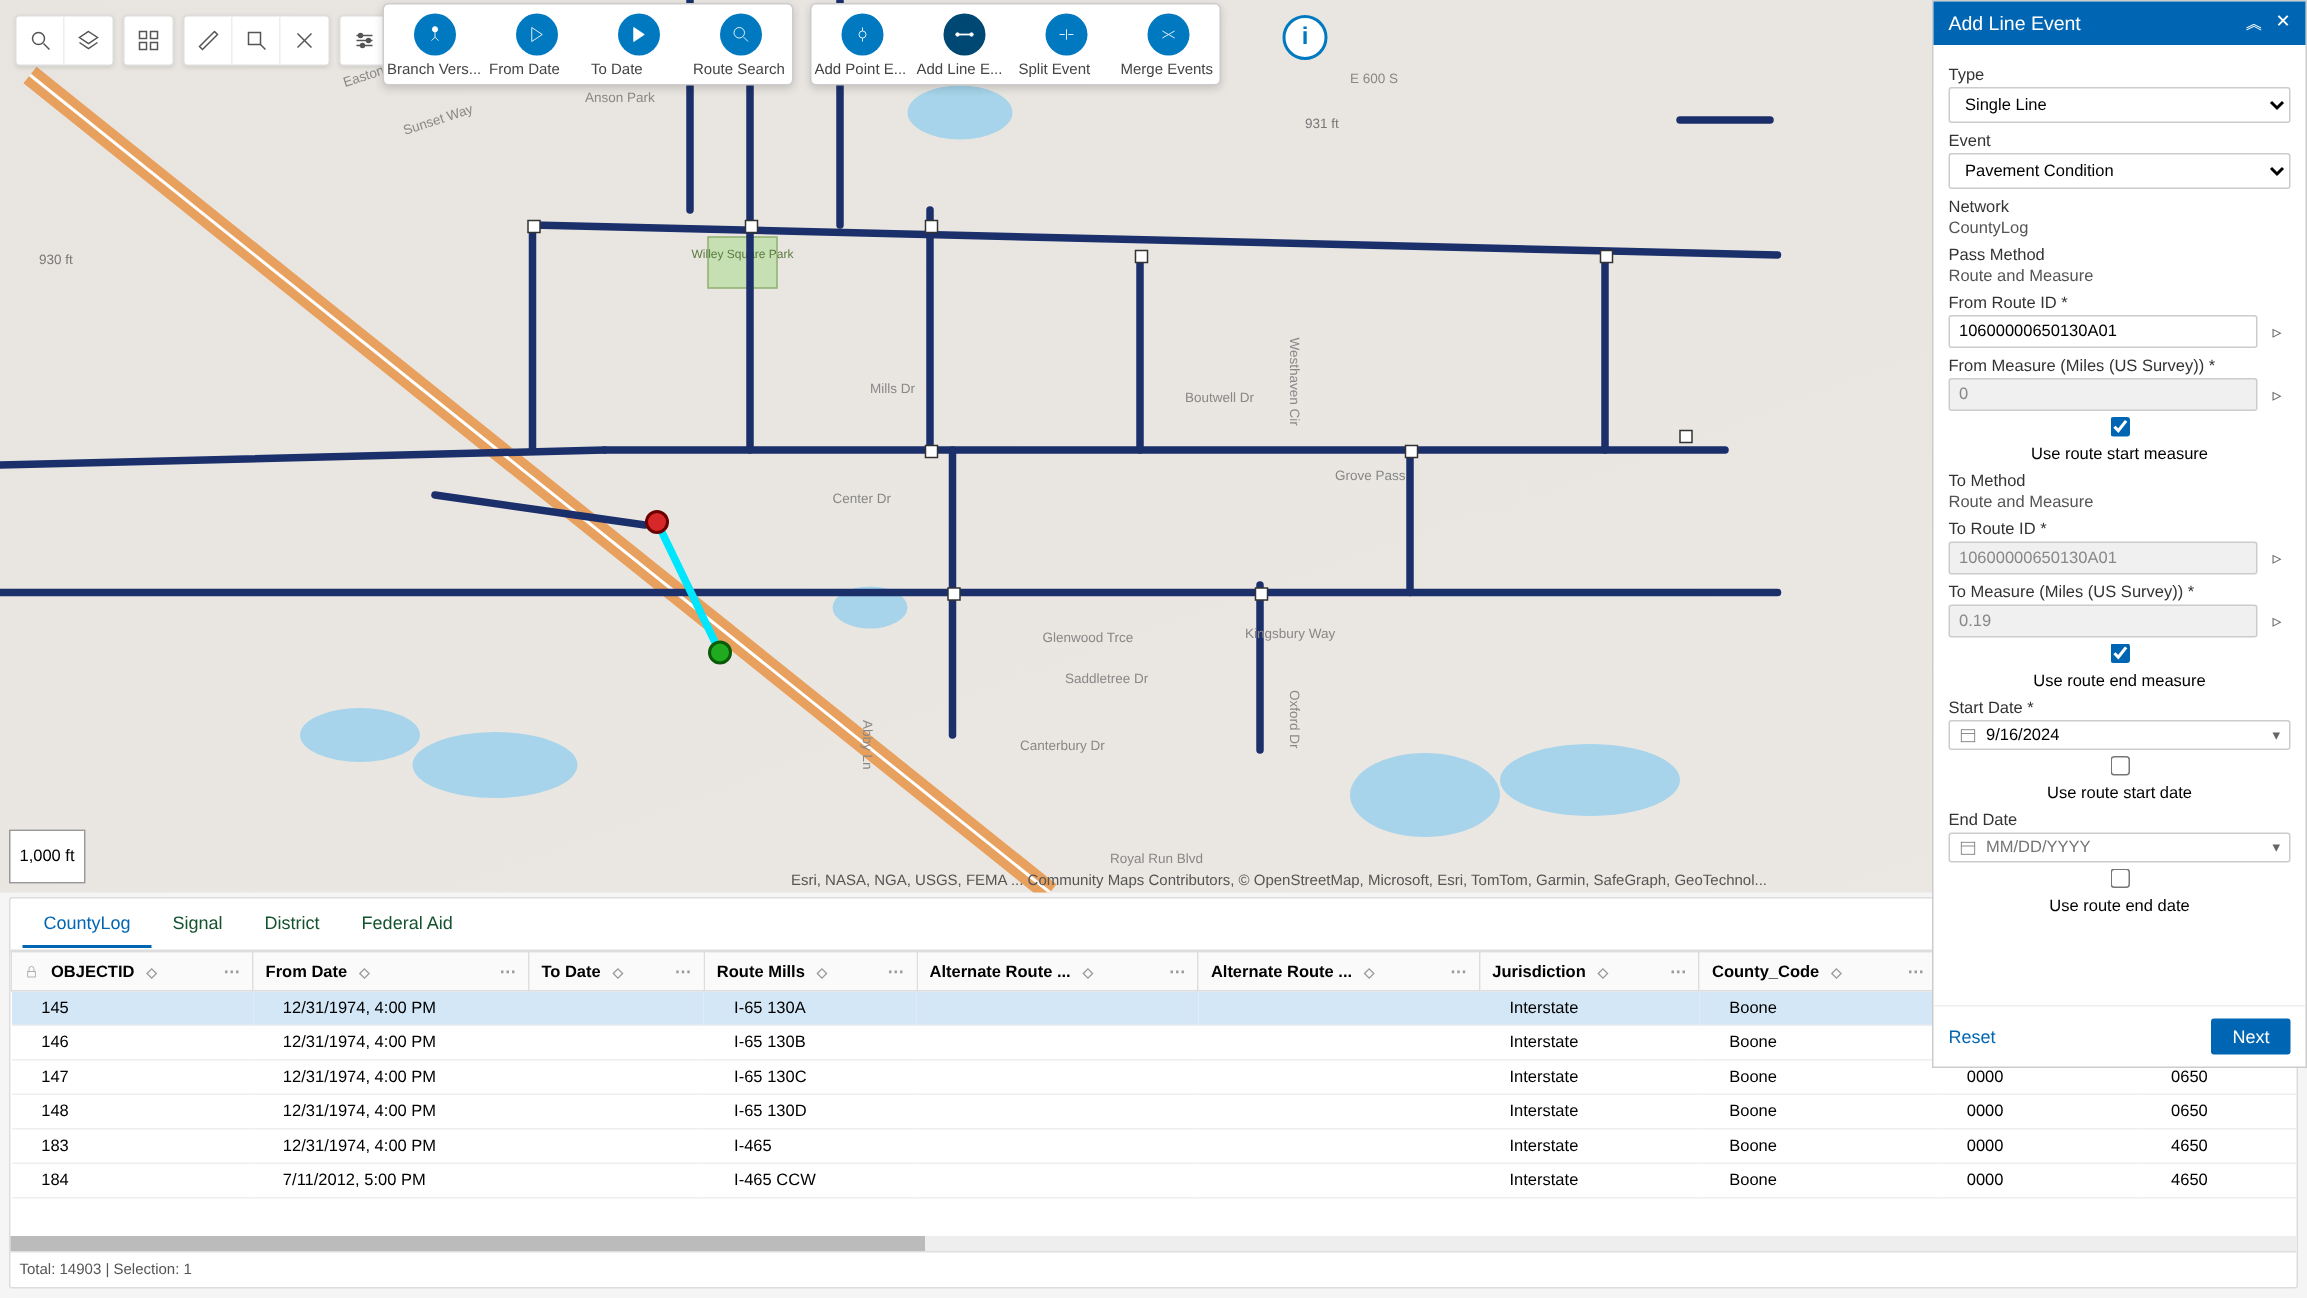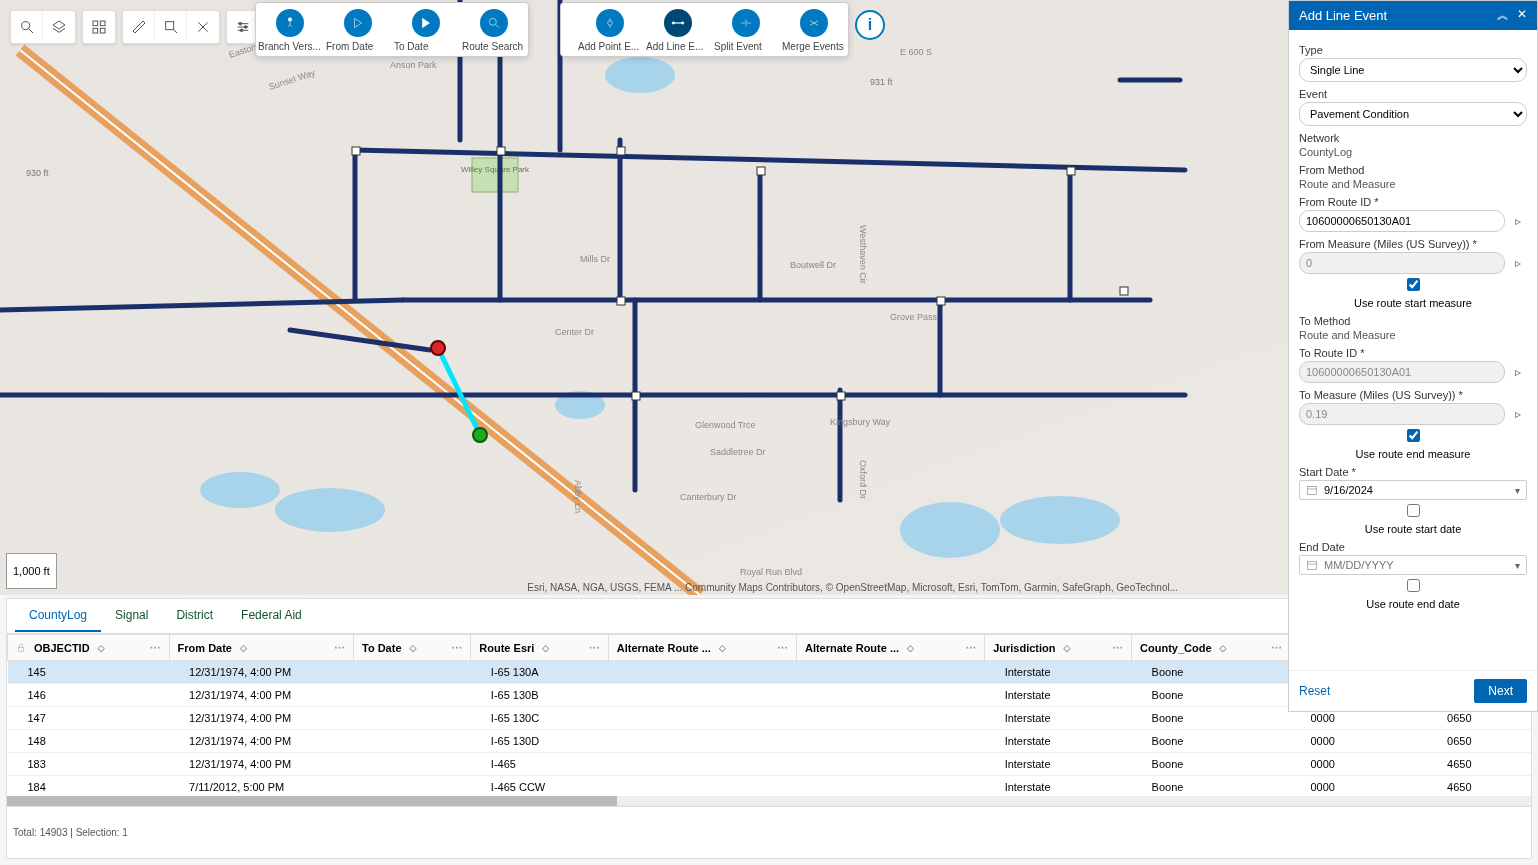--- a/index.html
+++ b/index.html
@@ -8,21 +8,21 @@
 
 .top-toolbar { position: absolute; top: 10px; left: 10px; display: flex; gap: 6px; z-index: 10; }
 .tool-group { background: #fff; border: 1px solid #ddd; border-radius: 3px; display: flex; box-shadow: 0 1px 3px rgba(0,0,0,0.1); }
 .tool-btn { width: 32px; height: 32px; display: flex; align-items: center; justify-content: center; cursor: pointer; border-right: 1px solid #eee; }
 .tool-btn:last-child { border-right: none; }
 .tool-btn svg { width: 16px; height: 16px; stroke: #555; fill: none; stroke-width: 1.5; }
 
 
 .action-panel { position: absolute; top: 2px; background: #fff; border: 1px solid #ccc; border-radius: 4px; box-shadow: 0 2px 6px rgba(0,0,0,0.15); display: flex; z-index: 20; }
 .action-panel.left { left: 255px; }
-.action-panel.right { left: 560px; padding-left: 15px; }
+.action-panel.right { left: 540px; }
 .action-item { width: 68px; padding: 6px 2px 4px; display: flex; flex-direction: column; align-items: center; cursor: pointer; }
 .action-circle { width: 28px; height: 28px; border-radius: 50%; background: #0079c1; display: flex; align-items: center; justify-content: center; margin-bottom: 4px; }
 .action-circle.dark { background: #004874; }
 .action-circle svg { width: 14px; height: 14px; stroke: #fff; fill: #fff; }
 .action-label { font-size: 10px; color: #444; text-align: left; white-space: nowrap; overflow: hidden; text-overflow: ellipsis; width: 64px; }
 .info-btn { position: absolute; top: 10px; left: 855px; width: 30px; height: 30px; border-radius: 50%; border: 2px solid #0079c1; background: #fff; display: flex; align-items: center; justify-content: center; z-index: 20; cursor: pointer; color: #0079c1; font-weight: bold; }
 
 
 .map { position: absolute; top: 0; left: 0; right: 0; height: 595px; background: linear-gradient(160deg, #e8e5e0 0%, #ebe8e3 100%); overflow: hidden; }
 .map svg { position: absolute; top: 0; left: 0; }
@@ -33,21 +33,21 @@
 .right-panel { position: absolute; top: 0; right: 0; width: 250px; height: 712px; background: #fff; border: 1px solid #ccc; z-index: 30; display: flex; flex-direction: column; font-size: 12px; }
 .panel-header { background: #0066b3; color: #fff; padding: 6px 10px; display: flex; align-items: center; justify-content: space-between; font-size: 13px; }
 .panel-header-icons { display: flex; gap: 8px; }
 .panel-header-icons span { cursor: pointer; font-size: 12px; }
 .panel-body { padding: 8px 10px; overflow-y: auto; flex: 1; }
 .field-label { font-size: 11px; color: #333; margin-top: 6px; margin-bottom: 2px; }
 .field-value { font-size: 11px; color: #555; }
 .select, .text-input { width: 100%; border: 1px solid #ccc; border-radius: 2px; padding: 4px 6px; font-size: 11px; background: #fff; }
 .text-input.disabled { background: #f0f0f0; color: #888; }
 .input-row { display: flex; align-items: center; gap: 4px; }
-.input-row .text-input, .input-row .select { flex: 1; border-radius: 10px; }
+.input-row .text-input, .input-row .select { flex: 1; }
 .picker-btn { width: 18px; height: 18px; display: flex; align-items: center; justify-content: center; cursor: pointer; color: #666; font-size: 12px; }
 .checkbox-row { display: flex; align-items: center; gap: 6px; margin-top: 4px; font-size: 11px; flex-direction: column; }
 .checkbox-row input { width: 13px; height: 13px; accent-color: #0066b3; }
 .panel-footer { padding: 8px 10px; display: flex; justify-content: space-between; align-items: center; border-top: 1px solid #eee; }
 .link-btn { color: #0066b3; font-size: 12px; cursor: pointer; }
 .primary-btn { background: #0066b3; color: #fff; border: none; padding: 5px 14px; border-radius: 2px; font-size: 12px; cursor: pointer; }
 .date-input { display: flex; align-items: center; border: 1px solid #ccc; border-radius: 2px; padding: 3px 6px; gap: 6px; }
 .date-input input { border: none; outline: none; font-size: 11px; flex: 1; }
 .date-icon { width: 12px; height: 12px; }
 
@@ -61,21 +61,21 @@
 .table-tool svg { width: 14px; height: 14px; stroke: #555; fill: none; }
 
 .table-wrap { flex: 1; overflow: auto; position: relative; }
 table { border-collapse: collapse; width: 100%; font-size: 11px; }
 th { text-align: left; padding: 6px 8px; border: 1px solid #ddd; background: #fafafa; position: sticky; top: 0; white-space: nowrap; }
 th .col-header { display: flex; align-items: center; gap: 8px; }
 th .sort { color: #999; font-size: 9px; }
 th .menu { color: #999; margin-left: auto; cursor: pointer; }
 td { padding: 5px 20px; border-bottom: 1px solid #eee; white-space: nowrap; }
 tr.selected td { background: #d4e7f7; }
-.status-bar { font-size: 10px; color: #555; padding: 20px 6px; border-top: 1px solid #ddd; }
+.status-bar { font-size: 10px; color: #555; padding: 6px 6px; border-top: 1px solid #ddd; }
 .hscroll-hint { height: 10px; background: linear-gradient(to right, #bbb 0%, #bbb 40%, #eee 40%); }
 .lock-icon { width: 10px; height: 10px; }
 </style>
 </head>
 <body>
 
 <div class="map">
   <svg width="1538" height="595">
 
     <ellipse cx="240" cy="490" rx="40" ry="18" fill="#a7d4eb"></ellipse>
@@ -304,21 +304,21 @@
       </div>
 
     <div class="field-label">Event</div>
     <div class="input-row">
         <select class="select"><option>Pavement Condition</option></select>
       </div>
 
     <div class="field-label">Network</div>
     <div class="field-value">CountyLog</div>
 
-    <div class="field-label">From Method</div>
+    <div class="field-label">Pass Method</div>
     <div class="field-value">Route and Measure</div>
 
     <div class="field-label">From Route ID *</div>
     <div class="input-row">
       <input class="text-input" value="10600000650130A01" style="">
       <span class="picker-btn">▹</span>
     </div>
 
     <div class="field-label">From Measure (Miles (US Survey)) *</div>
     <div class="input-row">
@@ -451,21 +451,21 @@
             </th>
             <th>
               <div class="col-header">
                 <span>To Date</span>
                 <span class="sort">◇</span>
                 <span class="menu">⋯</span>
               </div>
             </th>
             <th>
               <div class="col-header">
-                <span>Route Esri</span>
+                <span>Route Mills</span>
                 <span class="sort">◇</span>
                 <span class="menu">⋯</span>
               </div>
             </th>
             <th>
               <div class="col-header">
                 <span>Alternate Route ...</span>
                 <span class="sort">◇</span>
                 <span class="menu">⋯</span>
               </div>

